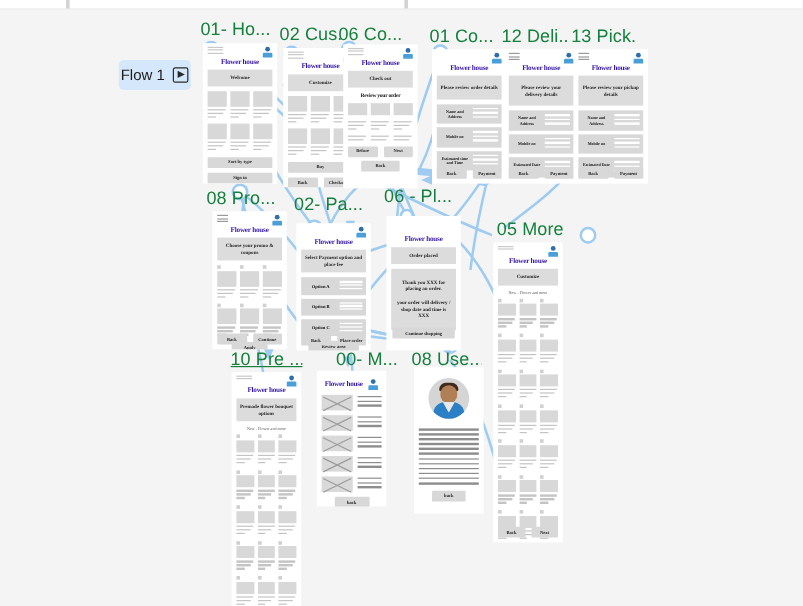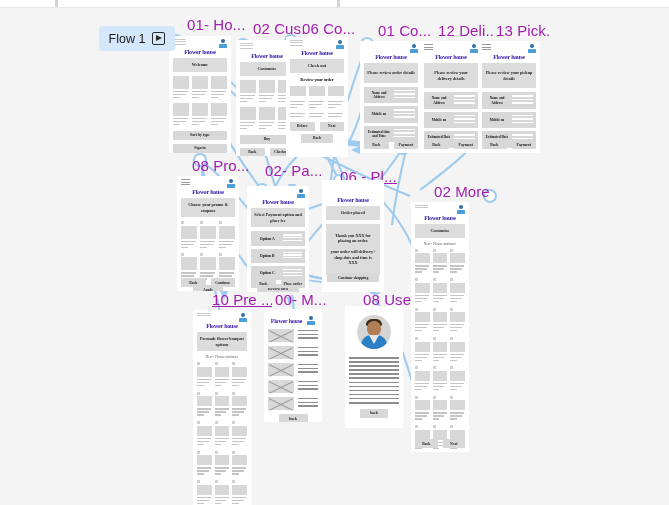--- a/index.html
+++ b/index.html
@@ -14,27 +14,26 @@
   
   #top-strip{position:absolute;left:0;top:0;width:669px;height:7px;background:#ffffff;border-bottom:1px solid #e8e8e8;}
   .strip-tick{position:absolute;top:0px;width:3px;height:7px;background:#d3d3d3;}
 
   
   #wires{position:absolute;left:0;top:0;width:669px;height:505px;pointer-events:none;}
 
   
   .frame-name{
     position:absolute;
-    color:#a21caf;
+    color:#15803d;
     font-size:15px;
     letter-spacing:.1px;
     white-space:nowrap;
     overflow:hidden;
     font-family:"Liberation Sans", sans-serif;
-    margin-left:20px;
   }
 
   
   .frame{position:absolute;background:#ffffff;overflow:hidden;}
 
   
   .ph{position:absolute;left:0;top:0;right:0;bottom:0;padding:3px 4px;box-sizing:border-box;}
   .statusbar{display:flex;justify-content:space-between;align-items:flex-start;height:8px;}
   .hamb{width:9px;}
   .hamb i{display:block;height:1px;background:#9a9a9a;margin-bottom:1.6px;}
@@ -97,21 +96,21 @@
   .avatar .neck{position:absolute;left:14px;top:18px;width:6px;height:5px;background:#b07f55;}
   .avatar .collar{position:absolute;left:12px;top:20px;width:10px;height:9px;background:#e9e9e9;
       clip-path:polygon(0 0,100% 0,50% 100%);}
 
   .pgrid{display:flex;gap:3px;margin-bottom:4px;}
   .pcell{flex:1;}
   .pcell .ph-img{background:#d8d8d8;height:10px;margin-bottom:2px;}
 
   
   #flow-badge{
-    position:absolute;left:99px;top:26px;width:76px;height:25px;
+    position:absolute;left:99px;top:50px;width:60px;height:25px;
     background:#d5e8fb;border-radius:4px;
     display:flex;align-items:center;justify-content:center;gap:7px;
   }
   #flow-badge .lbl{font-size:12.5px;color:#1b1b1b;font-family:"Liberation Sans",sans-serif;}
   #flow-badge .flow-ic{width:13px;height:13px;position:relative;}
   #flow-badge .flow-ic .bx{position:absolute;left:0;top:0;width:11px;height:11px;border:1.5px solid #2a2a2a;border-radius:2px;}
   #flow-badge .flow-ic .tri{position:absolute;left:4px;top:3px;width:0;height:0;
      border-left:6px solid #2a2a2a;border-top:3.5px solid transparent;border-bottom:3.5px solid transparent;}
 </style>
 </head>
@@ -198,24 +197,24 @@
   </svg>
 
   <div class="frame-name" style="left:167px;top:16px;width:64px;">01- Ho...</div>
   <div class="frame-name" style="left:233px;top:20px;width:52px;">02 Cus...</div>
   <div class="frame-name" style="left:282px;top:20px;width:52px;">06 Co...</div>
   <div class="frame-name" style="left:358px;top:22px;width:55px;">01 Co...</div>
   <div class="frame-name" style="left:418px;top:22px;width:55px;">12 Deli...</div>
   <div class="frame-name" style="left:476px;top:22px;width:55px;">13 Pick...</div>
   <div class="frame-name" style="left:172px;top:157px;width:60px;">08 Pro...</div>
   <div class="frame-name" style="left:245px;top:162px;width:58px;">02- Pa...</div>
-  <div class="frame-name" style="left:320px;top:168px;width:58px;text-decoration:underline;">06 - Pl...</div>
-  <div class="frame-name" style="left:414px;top:183px;width:58px;">02 More</div>
+  <div class="frame-name" style="left:320px;top:155px;width:58px;">06 - Pl...</div>
+  <div class="frame-name" style="left:414px;top:183px;width:58px;">05 More</div>
   <div class="frame-name" style="left:192px;top:291px;width:60px;text-decoration:underline;">10 Pre ...</div>
-  <div class="frame-name" style="left:255px;top:291px;width:56px;">00- M...</div>
+  <div class="frame-name" style="left:280px;top:291px;width:56px;">00- M...</div>
   <div class="frame-name" style="left:343px;top:291px;width:58px;">08 Use...</div>
 
   <div class="frame" style="left:169px;top:36px;width:62px;height:117px;">
     <div class="ph">
       <div class="statusbar">
         <div class="tinylines">
             <i></i>
             <i></i>
             <i></i>
           </div>

